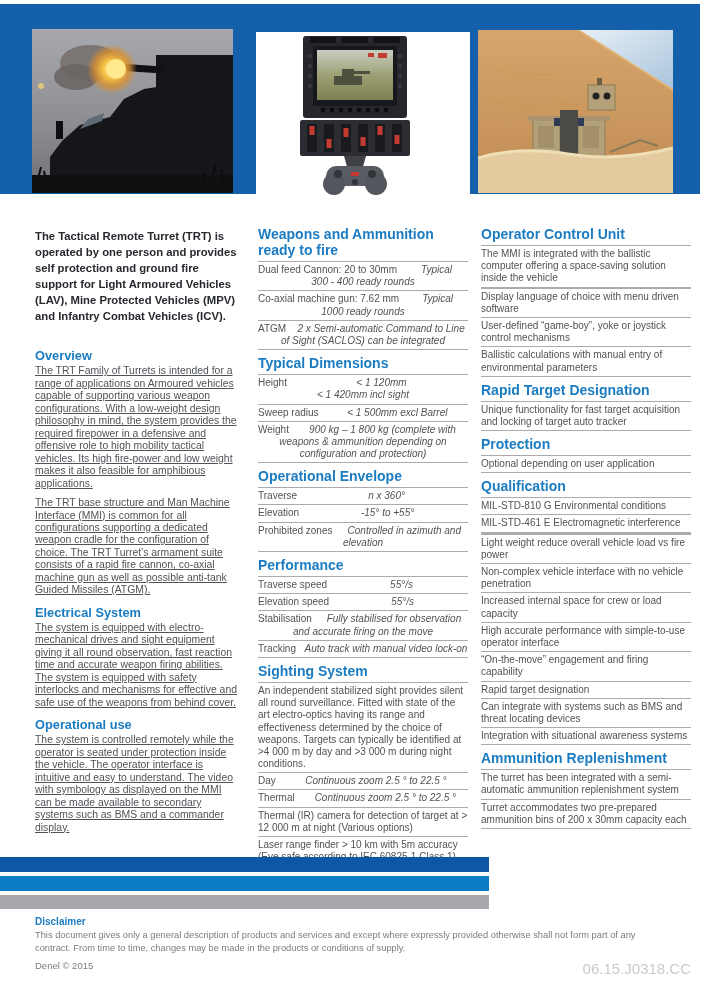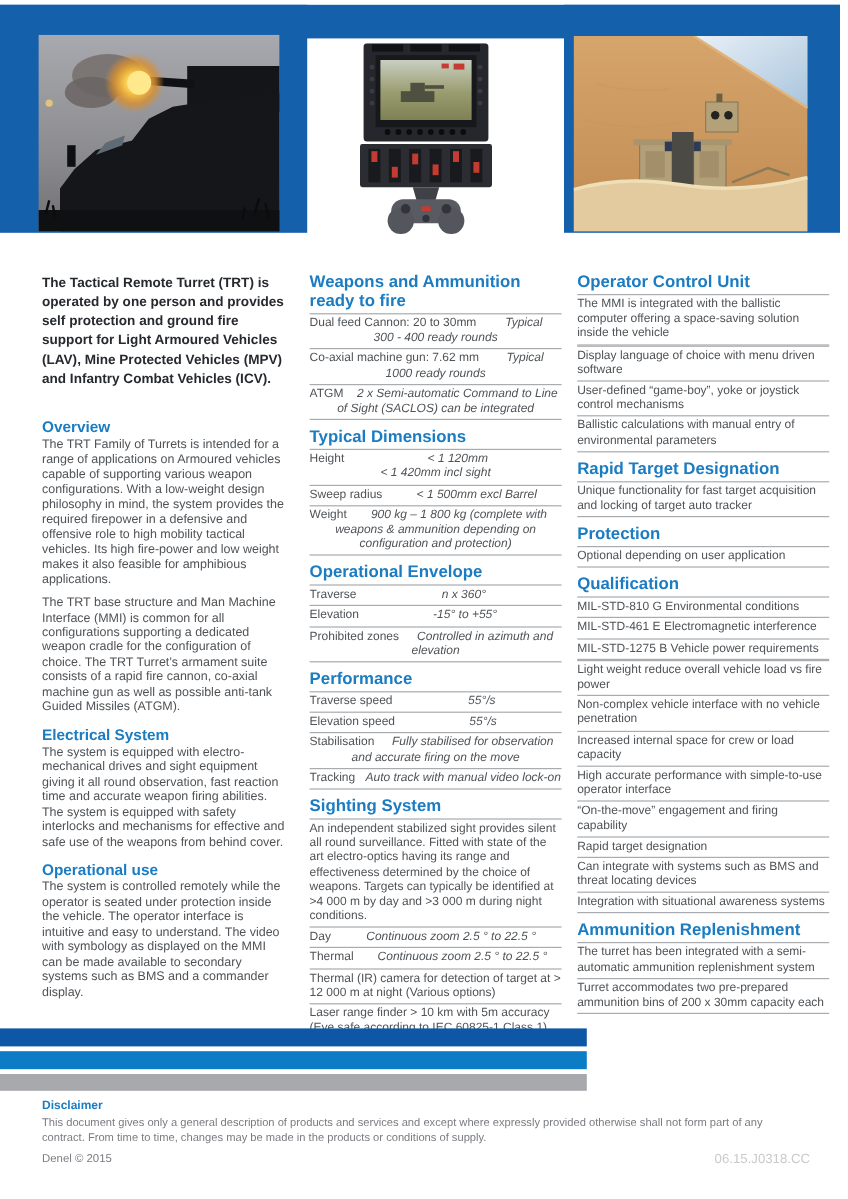--- a/index.html
+++ b/index.html
@@ -17,40 +17,40 @@
   .photo svg{display:block;}
 
   
   .col{position:absolute;top:226px;}
   .col-left{left:35px;width:206px;}
   .col-mid{left:258px;width:210px;}
   .col-right{left:481px;width:210px;}
 
   .intro{font-weight:bold;font-size:11.3px;line-height:1.42;color:#26292E;margin:2px 0 24px 0;}
   .left-heading{color:#1B7CC2;font-size:12.8px;font-weight:bold;margin:8px 0 2px 0;}
-  .body-p{font-size:10.4px;line-height:1.2;color:#4F5357;margin:0 4px 7px 0;}
+  .body-p{font-size:10.4px;line-height:1.2;color:#4F5357;margin:0 4px 7px 0;text-decoration:underline;}
 
   .spec-heading{color:#1B7CC2;font-size:14px;font-weight:bold;padding:5px 0 3px 0;}
   .spec-heading:first-child{padding-top:0;}
   .rule{height:1px;background:#A9ABAE;}
   .spec-row{overflow:hidden;padding:2px 0;font-size:10px;line-height:1.22;color:#4F5357;}
   .spec-row .lbl{float:left;padding-right:8px;}
   .spec-row .val{display:block;text-align:center;white-space:pre-line;font-style:italic;}
   .spec-text{padding:2px 0;font-size:10px;line-height:1.22;color:#4F5357;}
 
   
   .bar{position:absolute;left:0;}
   .bar-1{top:857px;width:489px;height:15px;background:#0E57A6;}
   .bar-2{top:876px;width:489px;height:15px;background:#0C7CC6;}
   .bar-3{top:895px;width:489px;height:14px;background:#A7A9AC;}
   .disclaimer{position:absolute;left:35px;top:916px;width:615px;}
   .disc-h{color:#1B7CC2;font-weight:bold;font-size:10px;margin:0 0 2px 0;}
   .disc-t{font-size:9.3px;line-height:1.35;color:#797C80;}
   .copyright{position:absolute;left:35px;top:960px;font-size:9.5px;color:#797C80;}
-  .doc-code{position:absolute;right:32px;top:960px;font-size:11px;color:#C8CACC;}
+  .doc-code{position:absolute;right:16px;top:960px;font-size:15px;color:#C8CACC;}
 </style>
 </head>
 <body>
 
 <div class="page">
 
   <div>
     <div class="band"></div>
     <div class="blue-left"></div>
     <div class="blue-right"></div>
@@ -311,21 +311,20 @@
       <div class="spec-heading">Protection</div>
       <div class="rule"></div>
       <div class="spec-text">Optional depending on user application</div>
       <div class="rule"></div>
       <div class="spec-heading">Qualification</div>
       <div class="rule"></div>
       <div class="spec-text">MIL-STD-810 G Environmental conditions</div>
       <div class="rule"></div>
       <div class="spec-text">MIL-STD-461 E Electromagnetic interference</div>
       <div class="rule"></div>
-      <div class="spec-text">MIL-STD-1275 B Vehicle power requirements</div>
       <div class="rule"></div>
       <div class="rule"></div>
       <div class="spec-text">Light weight reduce overall vehicle load vs fire power</div>
       <div class="rule"></div>
       <div class="spec-text">Non-complex vehicle interface with no vehicle penetration</div>
       <div class="rule"></div>
       <div class="spec-text">Increased internal space for crew or load capacity</div>
       <div class="rule"></div>
       <div class="spec-text">High accurate performance with simple-to-use operator interface</div>
       <div class="rule"></div>

